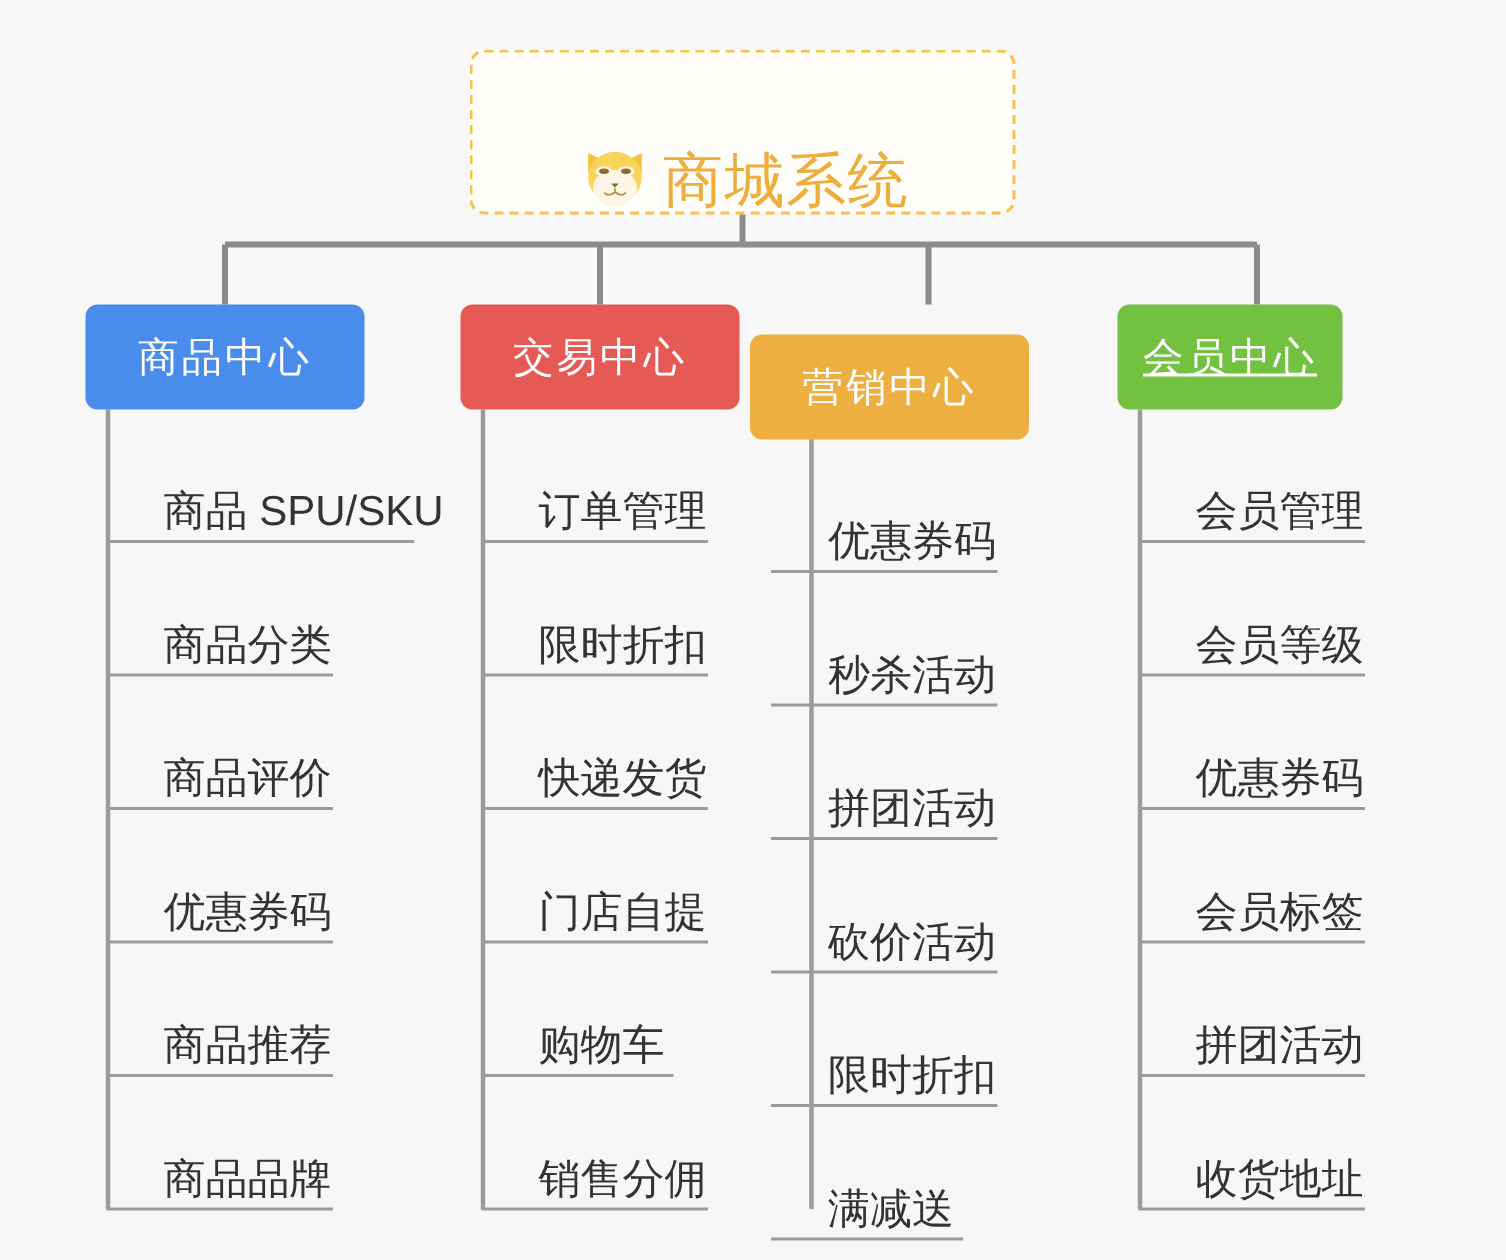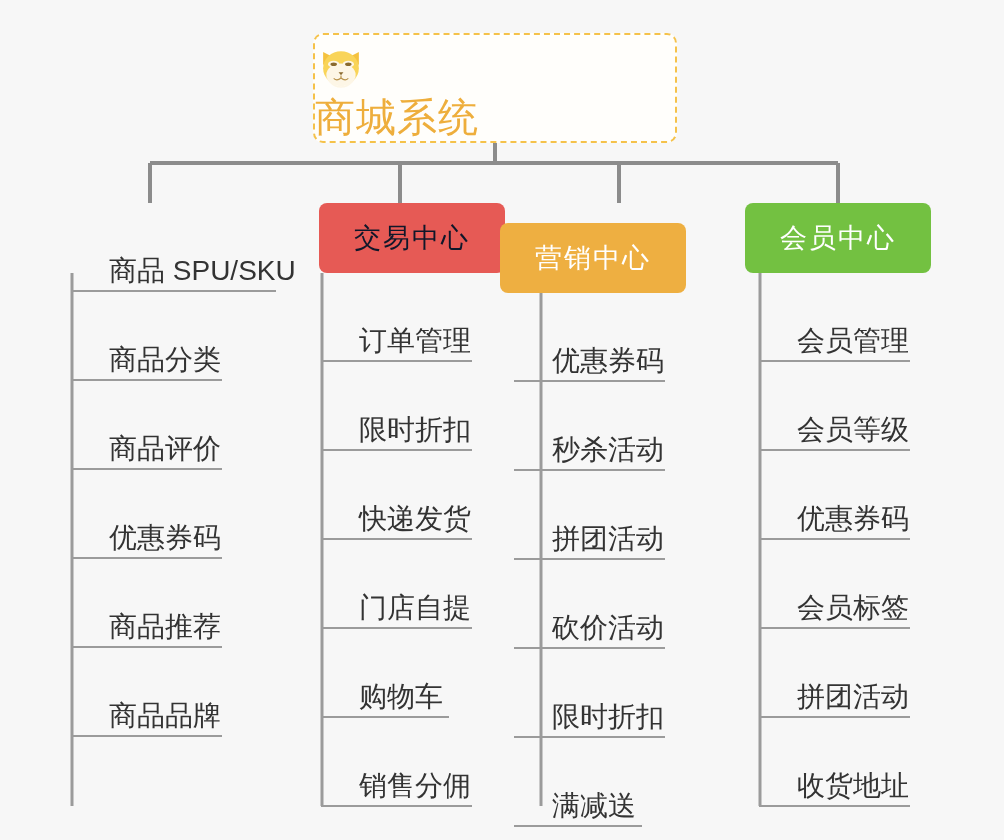--- a/index.html
+++ b/index.html
@@ -26,24 +26,23 @@
     position: absolute;
     left: 313px;
     top: 33px;
     width: 364px;
     height: 110px;
     box-sizing: border-box;
     background: #fffefb;
     border: 2px dashed #f5c24a;
     border-radius: 10px;
     display: flex;
-    align-items: flex-start;
+    align-items: flex-end;
     justify-content: center;
     gap: 6px;
-    flex-direction: column;
   }
   .root-icon {
     width: 52px;
     height: 52px;
     flex: 0 0 52px;
     position: relative;
   }
   .root-title {
     font-size: 40px;
     color: #eeae3c;
@@ -115,21 +114,21 @@
 
   .branch-2 { left: 307px; }
   .branch-2 .branch-header { width: 186px; }
   .branch-2 .leaf-list { margin-left: 14px; }
 
   .branch-3 { left: 500px; margin-top: 20px; }
   .branch-3 .branch-header { width: 186px; }
   .branch-3 .leaf-list { margin-left: 14px; }
 
   .branch-4 { left: 745px; }
-  .branch-4 .branch-header { width: 186px; }
+  .branch-4 .branch-header { width: 150px; text-decoration: underline; }
   .branch-4 .leaf-list { margin-left: 14px; }
 </style>
 </head>
 <body style="background: rgb(247, 247, 247);">
 
 <div id="mindmap">
 
   <svg id="connectors" viewBox="0 0 1004 840" width="1004" height="840" aria-hidden="true">
     <g stroke="#8c8c8c" stroke-width="4" fill="none" stroke-linecap="butt">
 
@@ -174,20 +173,23 @@
         <path d="M32 45 v3 M32 48 q-5 4 -9 0 M32 48 q5 4 9 0" stroke="#c9a濃" fill="none"></path>
         <path d="M32 45 v3" stroke="#b8924a" stroke-width="1.4" fill="none"></path>
         <path d="M32 48 q-5 4.5 -9 0.5" stroke="#b8924a" stroke-width="1.4" fill="none"></path>
         <path d="M32 48 q5 4.5 9 0.5" stroke="#b8924a" stroke-width="1.4" fill="none"></path>
       </svg>
     </span>
     <span class="root-title" style="color: rgb(238, 174, 60);">商城系统</span>
   </div>
 
   <div class="branch branch-1">
+    <div class="branch-header" style="background: rgb(74, 140, 235); color: rgb(255, 255, 255);">
+      <span>商品中心</span>
+    </div>
     <ul class="leaf-list">
       <li class="leaf-item">
         <span class="leaf-underline" style="width: 205px; background: rgb(155, 155, 155);"></span>
         <span class="leaf-label">商品 SPU/SKU</span>
       </li>
       <li class="leaf-item">
         <span class="leaf-underline" style="width: 151px; background: rgb(155, 155, 155);"></span>
         <span class="leaf-label">商品分类</span>
       </li>
       <li class="leaf-item">
@@ -203,21 +205,21 @@
         <span class="leaf-label">商品推荐</span>
       </li>
       <li class="leaf-item">
         <span class="leaf-underline" style="width: 151px; background: rgb(155, 155, 155);"></span>
         <span class="leaf-label">商品品牌</span>
       </li>
     </ul>
   </div>
 
   <div class="branch branch-2">
-    <div class="branch-header" style="background: rgb(230, 90, 85); color: #0f172a; margin-left: 12px;">
+    <div class="branch-header" style="background: rgb(230, 90, 85); color: #ffffff;">
       <span>交易中心</span>
     </div>
     <ul class="leaf-list">
       <li class="leaf-item">
         <span class="leaf-underline" style="width: 151px; background: rgb(155, 155, 155);"></span>
         <span class="leaf-label">订单管理</span>
       </li>
       <li class="leaf-item">
         <span class="leaf-underline" style="width: 151px; background: rgb(155, 155, 155);"></span>
         <span class="leaf-label">限时折扣</span>

